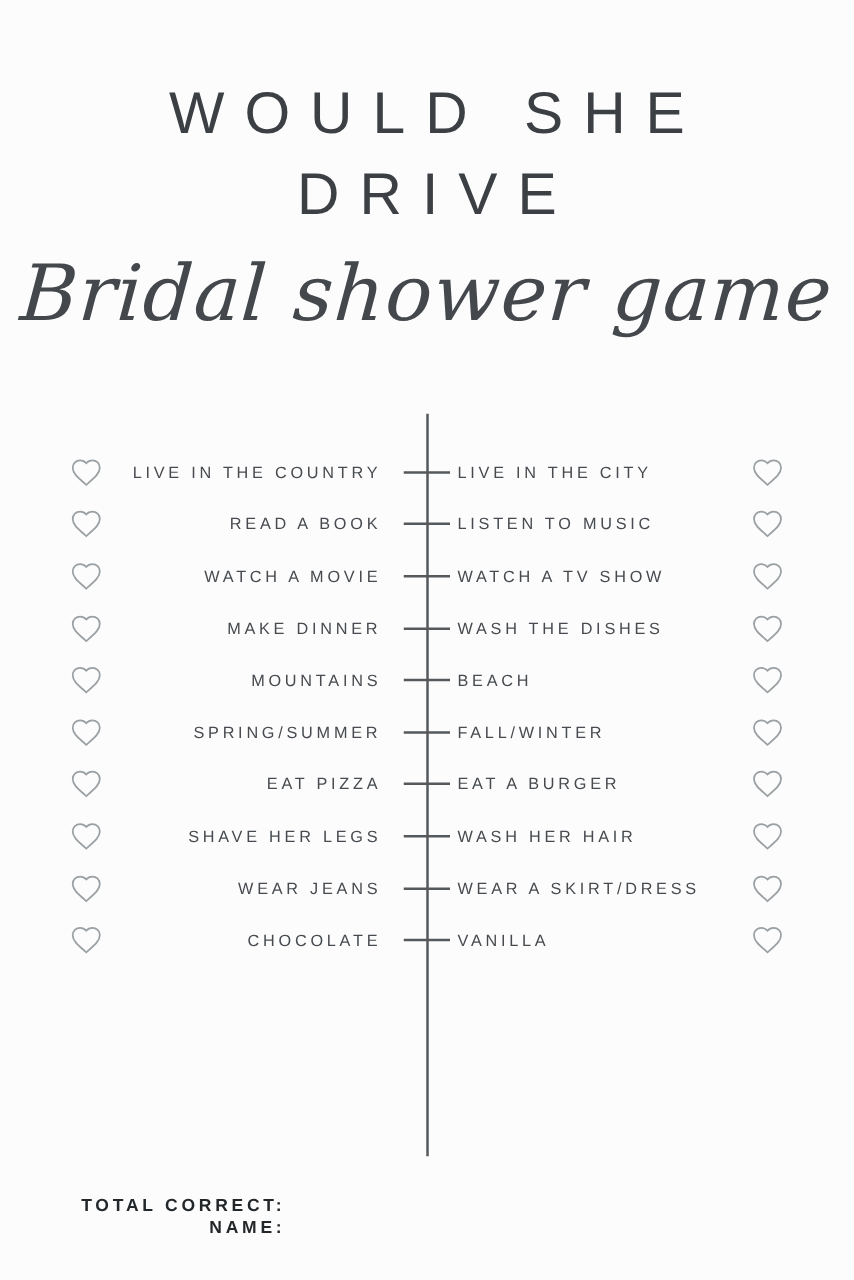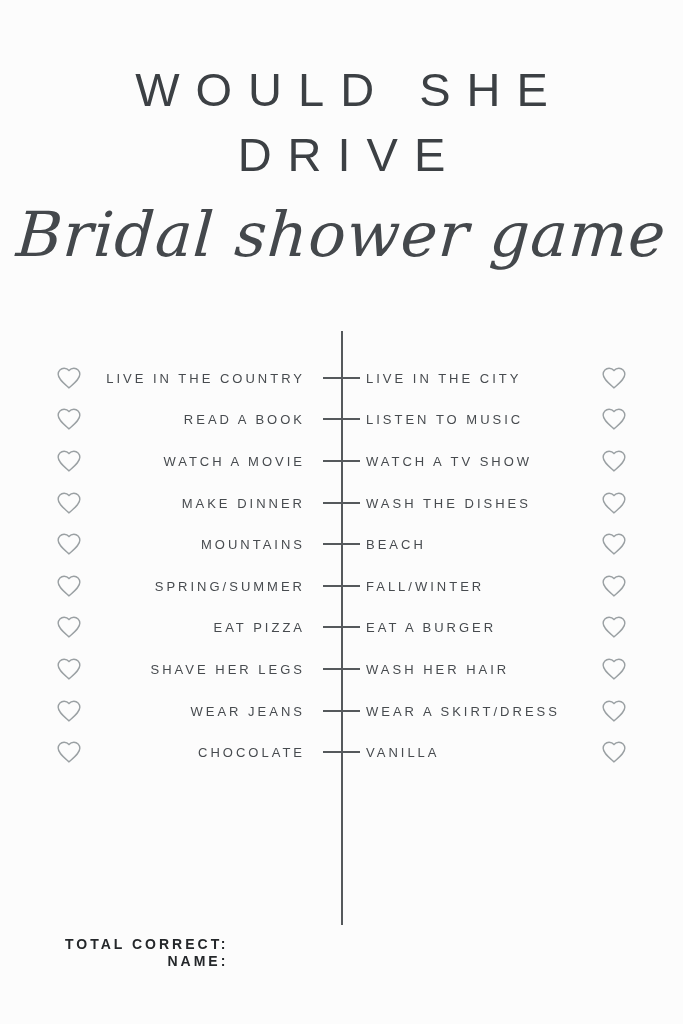--- a/index.html
+++ b/index.html
@@ -94,21 +94,21 @@
     top:50%;
     transform:translateY(-50%);
     width:37px;
     height:2px;
     background:var(--line);
   }
 
   .footer{
     position:absolute;
     left:65px;
-    top:936px;
+    top:956px;
   }
   .footer .f-label{
     display:block;
     font-size:14px;
     font-weight:700;
     letter-spacing:3px;
     color:var(--footer-ink);
     text-transform:uppercase;
   }
   .footer .f-label + .f-label{margin-top:1px;text-align:right;}

